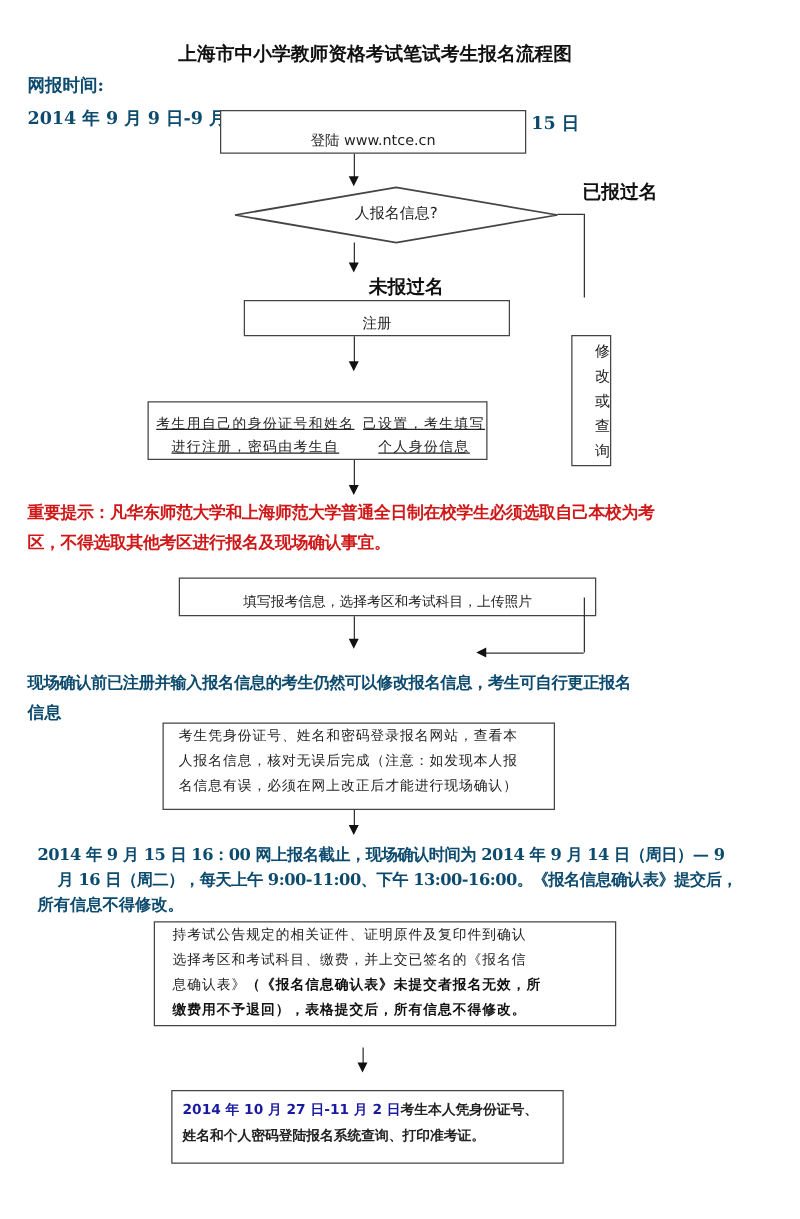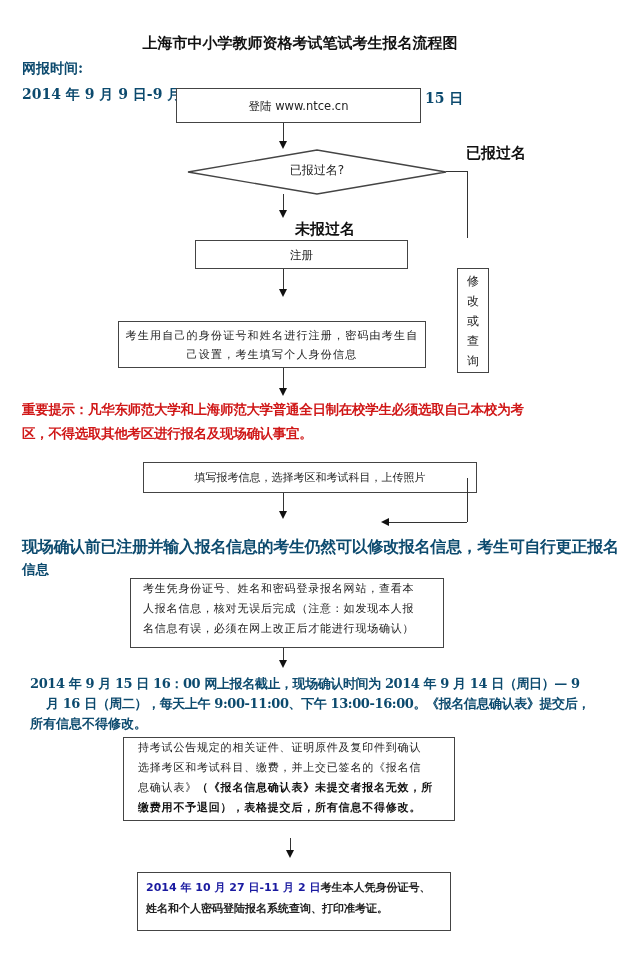--- a/index.html
+++ b/index.html
@@ -4,21 +4,21 @@
 <style>
   html, body { margin:0; padding:0; background:#ffffff; }
   body { width:640px; height:975px; position:relative; overflow:hidden;
          font-family:"DejaVu Sans", sans-serif; color:#111; }
   .abs { position:absolute; }
   .title { left:0; width:600px; top:34px; text-align:center; font-weight:bold;
            font-size:15px; color:#111; font-family:"DejaVu Serif", serif; }
   .blue { color:#0c4a6e; font-weight:bold; font-family:"DejaVu Serif", serif; }
   .red { color:#d01818; font-weight:bold; font-family:"DejaVu Serif", serif; }
   .box { position:absolute; border:1.5px solid #444; background:#fff;
-         box-sizing:border-box; display:flex; align-items:center; justify-content:center;
+         box-sizing:border-box; display:flex; align-items:flex-end; justify-content:center;
          text-align:center; font-size:11.5px; color:#222; line-height:20px; }
   .box.left { justify-content:flex-start; text-align:center; }
   .vline { position:absolute; width:0; border-left:1.4px solid #333; }
   .hline { position:absolute; height:0; border-top:1.4px solid #333; }
   .arrow-down { position:absolute; width:0; height:0; border-left:4px solid transparent;
                 border-right:4px solid transparent; border-top:8px solid #111; }
   .arrow-left { position:absolute; width:0; height:0; border-top:4px solid transparent;
                 border-bottom:4px solid transparent; border-right:8px solid #111; }
   .label-bold { font-weight:bold; font-size:15px; color:#111; font-family:"DejaVu Sans", sans-serif; }
   svg { position:absolute; overflow:visible; }
@@ -36,37 +36,37 @@
 
 <div class="box" style="left:176px; top:88px; width:245px; height:35px;">
   <span>登陆 www.ntce.cn</span>
 </div>
 <div class="vline" style="left:283px; top:123px; height:20px;"></div>
 <div class="arrow-down" style="left:279px; top:141px;"></div>
 
 <svg style="left:186px; top:148px;" width="262" height="48">
   <polygon points="2,24 131,2 260,24 131,46" fill="#fff" stroke="#444" stroke-width="1.4"></polygon>
 </svg>
-<div class="abs" style="left:186px; top:162px; width:262px; text-align:center; font-size:12px; color:#222;">已报过名?</div>
+<div class="abs" style="left:186px; top:162px; width:262px; text-align:center; font-size:12px; color:#222;">人报名信息?</div>
 
 <div class="hline" style="left:446px; top:171px; width:21px;"></div>
 <div class="vline" style="left:467px; top:171px; height:67px;"></div>
 <div class="abs label-bold" style="left:466px; top:144px;">已报过名</div>
 
 <div class="vline" style="left:283px; top:194px; height:18px;"></div>
 <div class="arrow-down" style="left:279px; top:210px;"></div>
 <div class="abs label-bold" style="left:295px; top:220px;">未报过名</div>
 
 <div class="box" style="left:195px; top:240px; width:213px; height:29px;">
   <span>注册</span>
 </div>
 <div class="vline" style="left:283px; top:269px; height:22px;"></div>
 <div class="arrow-down" style="left:279px; top:289px;"></div>
 
-<div class="box" style="left:118px; top:321px; width:308px; height:47px; flex-direction:column; font-size:11px; letter-spacing:1.2px; line-height:19px;">
+<div class="box" style="left:118px; top:321px; width:272px; height:47px; flex-direction:row; font-size:11px; letter-spacing:1.2px; line-height:19px;text-decoration:underline;">
   <div>考生用自己的身份证号和姓名进行注册，密码由考生自</div>
   <div>己设置，考生填写个人身份信息</div>
 </div>
 
 <div class="box" style="left:457px; top:268px; width:32px; height:105px; flex-direction:column; font-size:12px; line-height:20px;">
   <div>修</div>
   <div>改</div>
   <div>或</div>
   <div>查</div>
   <div>询</div>
@@ -81,36 +81,36 @@
 <div class="box" style="left:143px; top:462px; width:334px; height:31px; font-size:11px;">
   <span>填写报考信息，选择考区和考试科目，上传照片</span>
 </div>
 <div class="vline" style="left:283px; top:493px; height:20px;"></div>
 <div class="arrow-down" style="left:279px; top:511px;"></div>
 
 <div class="vline" style="left:467px; top:478px; height:44px;"></div>
 <div class="hline" style="left:388px; top:522px; width:79px;"></div>
 <div class="arrow-left" style="left:381px; top:518px;"></div>
 
-<div class="abs blue" style="left:22px; top:537px; font-size:16px; white-space:nowrap; letter-spacing:-0.3px;">现场确认前已注册并输入报名信息的考生仍然可以修改报名信息，考生可自行更正报名</div>
+<div class="abs blue" style="left:22px; top:537px; font-size:13px; white-space:nowrap; letter-spacing:-0.3px;">现场确认前已注册并输入报名信息的考生仍然可以修改报名信息，考生可自行更正报名</div>
 <div class="abs blue" style="left:22px; top:561px; font-size:13.5px;">信息</div>
 
 <div class="box left" style="left:130px; top:578px; width:314px; height:70px; flex-direction:column; align-items:flex-start; padding-left:12px; font-size:11px; letter-spacing:0.8px; line-height:20px;">
   <div>考生凭身份证号、姓名和密码登录报名网站，查看本</div>
   <div>人报名信息，核对无误后完成（注意：如发现本人报</div>
   <div>名信息有误，必须在网上改正后才能进行现场确认）</div>
 </div>
 <div class="vline" style="left:283px; top:648px; height:14px;"></div>
 <div class="arrow-down" style="left:279px; top:660px;"></div>
 
 <div class="abs blue" style="left:30px; top:675px; font-size:13px; white-space:nowrap; letter-spacing:-0.4px;">2014 年 9 月 15 日 16：00 网上报名截止，现场确认时间为 2014 年 9 月 14 日（周日）— 9</div>
 <div class="abs blue" style="left:30px; top:695px; font-size:13px; white-space:nowrap; letter-spacing:-0.4px;margin-left:16px;">月 16 日（周二），每天上午 9:00-11:00、下午 13:00-16:00。《报名信息确认表》提交后，</div>
 <div class="abs blue" style="left:30px; top:715px; font-size:13px;">所有信息不得修改。</div>
 
-<div class="box left" style="left:123px; top:737px; width:332px; height:84px; flex-direction:column; align-items:flex-start; padding-left:14px; font-size:11px; letter-spacing:0.8px; line-height:20px;">
+<div class="box left" style="left:123px; top:737px; width:370px; height:84px; flex-direction:column; align-items:flex-start; padding-left:14px; font-size:11px; letter-spacing:0.8px; line-height:20px;">
   <div>持考试公告规定的相关证件、证明原件及复印件到确认</div>
   <div>选择考区和考试科目、缴费，并上交已签名的《报名信</div>
   <div><span>息确认表》</span><span class="bold-text">（《报名信息确认表》未提交者报名无效，所</span></div>
   <div class="bold-text">缴费用不予退回），表格提交后，所有信息不得修改。</div>
 </div>
 
 <div class="vline" style="left:290px; top:838px; height:14px;"></div>
 <div class="arrow-down" style="left:286px; top:850px;"></div>
 
 <div class="box left" style="left:137px; top:872px; width:314px; height:59px; flex-direction:column; align-items:flex-start; justify-content:flex-start; padding-left:8px; padding-top:4px; font-size:11px; font-weight:bold; line-height:21px;">

